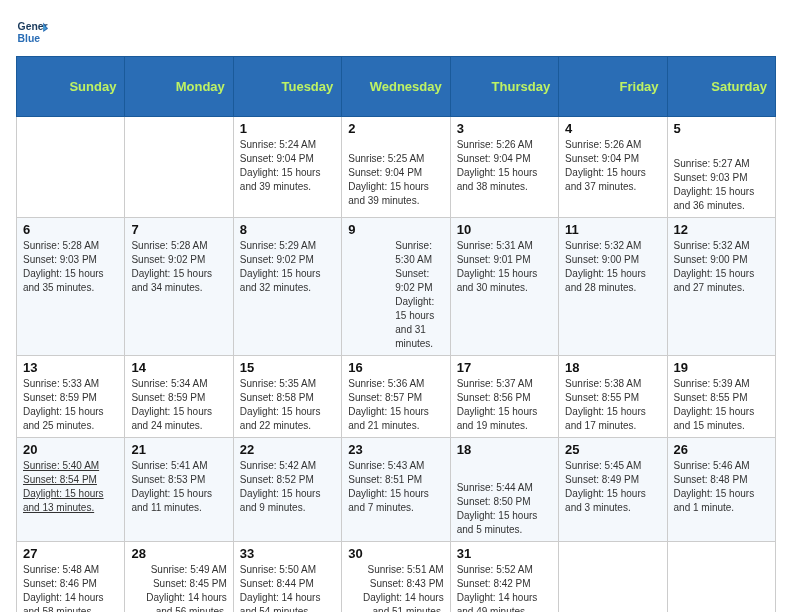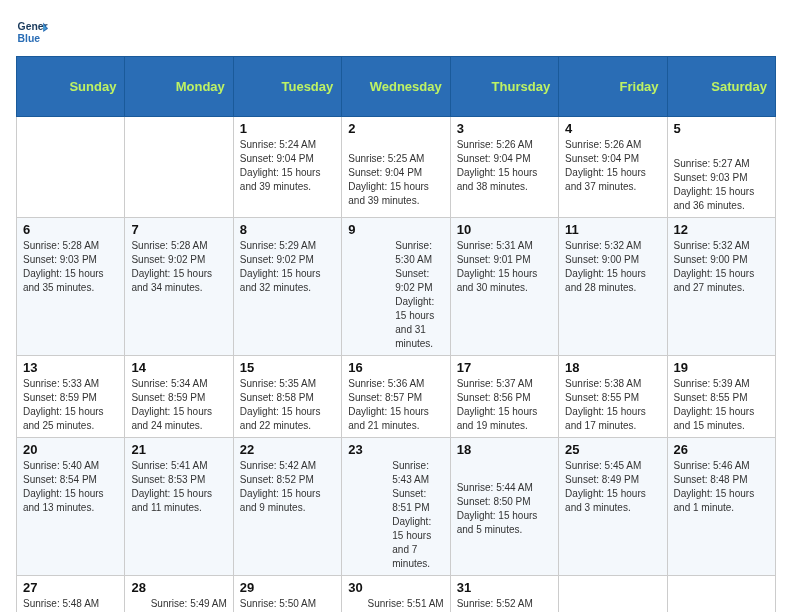--- a/index.html
+++ b/index.html
@@ -227,39 +227,39 @@
         <td>
           <div class="day-num">19</div>
           <div class="day-info" style="white-space: pre-line;">Sunrise: 5:39 AM
 Sunset: 8:55 PM
 Daylight: 15 hours and 15 minutes.</div>
         </td>
       </tr>
       <tr>
         <td>
           <div class="day-num">20</div>
-          <div class="day-info" style="white-space: pre-line;">Sunrise: 5:40 AM
+          <div class="day-info" style="white-space: pre-line; text-decoration: underline;">Sunrise: 5:40 AM
 Sunset: 8:54 PM
 Daylight: 15 hours and 13 minutes.</div>
         </td>
         <td>
           <div class="day-num">21</div>
           <div class="day-info" style="white-space: pre-line;">Sunrise: 5:41 AM
 Sunset: 8:53 PM
 Daylight: 15 hours and 11 minutes.</div>
         </td>
         <td>
           <div class="day-num">22</div>
           <div class="day-info" style="white-space: pre-line;">Sunrise: 5:42 AM
 Sunset: 8:52 PM
 Daylight: 15 hours and 9 minutes.</div>
         </td>
         <td>
           <div class="day-num">23</div>
-          <div class="day-info" style="white-space: pre-line; margin-left: 44px;">Sunrise: 5:43 AM
+          <div class="day-info" style="white-space: pre-line;">Sunrise: 5:43 AM
 Sunset: 8:51 PM
 Daylight: 15 hours and 7 minutes.</div>
         </td>
         <td>
           <div class="day-num">18</div>
           <div class="day-info" style="white-space: pre-line; margin-top: 24px;">Sunrise: 5:44 AM
 Sunset: 8:50 PM
 Daylight: 15 hours and 5 minutes.</div>
         </td>
         <td>
@@ -282,21 +282,21 @@
 Sunset: 8:46 PM
 Daylight: 14 hours and 58 minutes.</div>
         </td>
         <td>
           <div class="day-num">28</div>
           <div class="day-info" style="white-space: pre-line; text-align: right;">Sunrise: 5:49 AM
 Sunset: 8:45 PM
 Daylight: 14 hours and 56 minutes.</div>
         </td>
         <td>
-          <div class="day-num">29</div>
+          <div class="day-num">33</div>
           <div class="day-info" style="white-space: pre-line;">Sunrise: 5:50 AM
 Sunset: 8:44 PM
 Daylight: 14 hours and 54 minutes.</div>
         </td>
         <td>
           <div class="day-num">30</div>
           <div class="day-info" style="white-space: pre-line; text-align: right;">Sunrise: 5:51 AM
 Sunset: 8:43 PM
 Daylight: 14 hours and 51 minutes.</div>
         </td>

